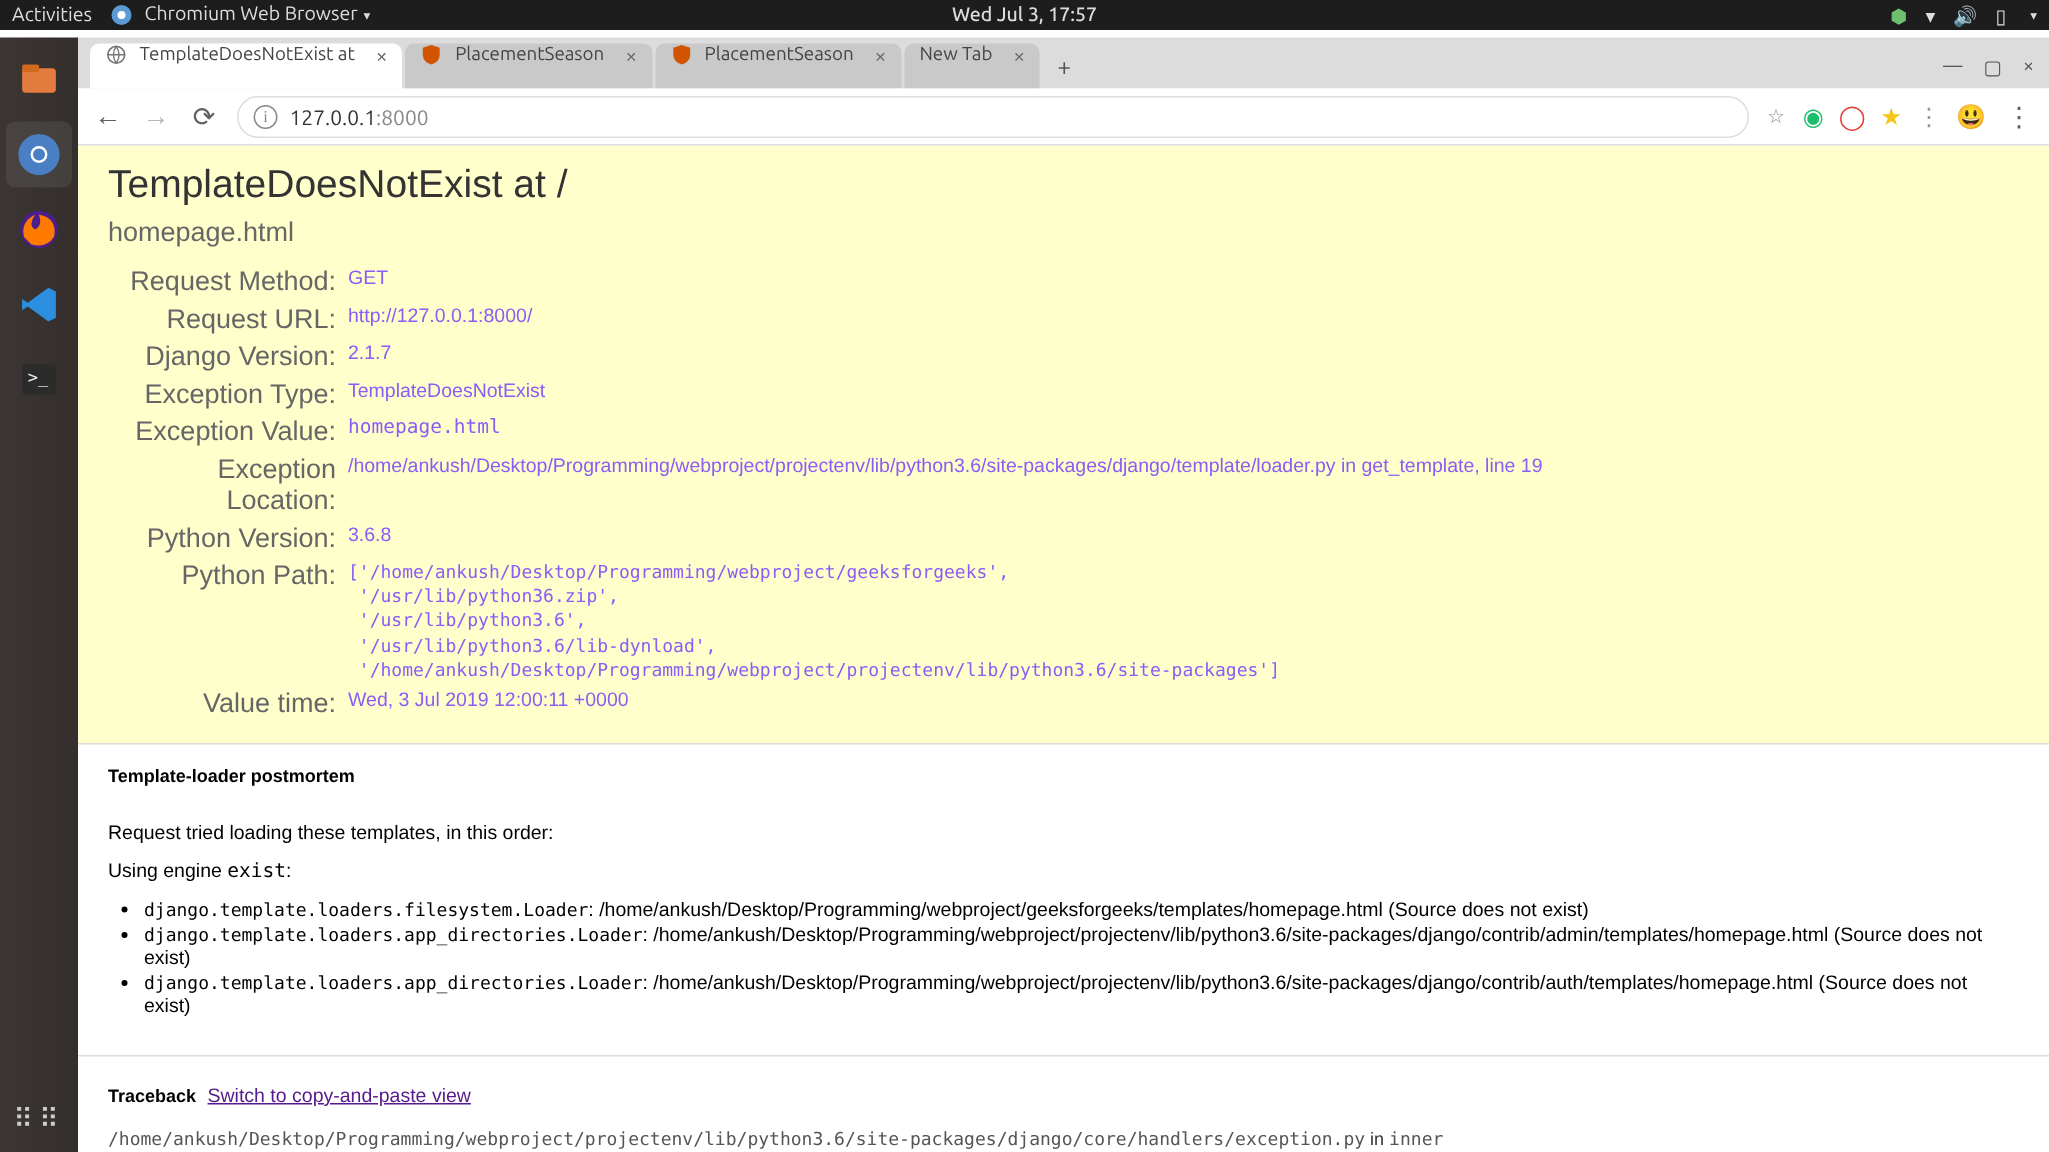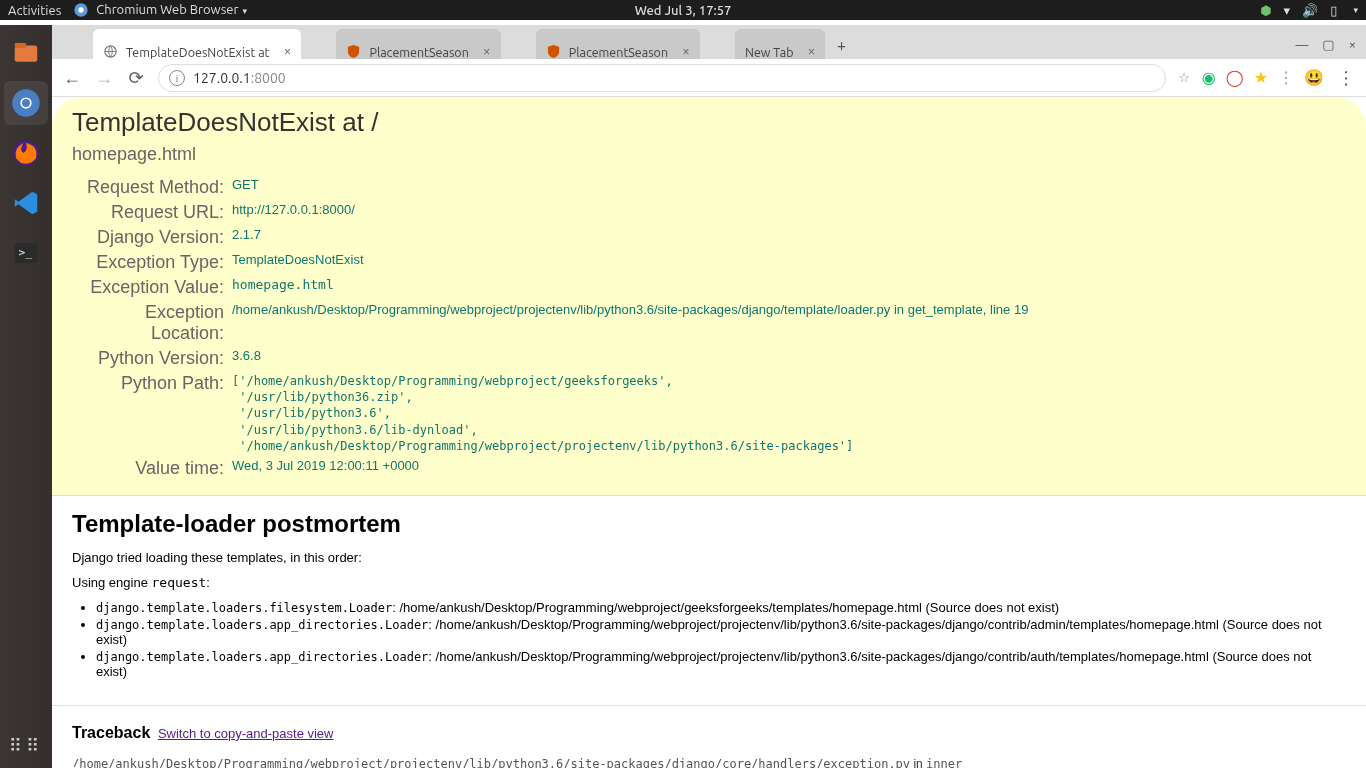--- a/index.html
+++ b/index.html
@@ -11,58 +11,58 @@
 .topbar .chrome-ico{width:16px;height:16px;display:inline-block;vertical-align:middle;margin-right:4px;}
 .tri{font-size:9px;margin-left:4px;}
 .shield{color:#6dc06d;}
 .launcher{position:absolute;left:0;top:25px;width:52px;height:743px;background:linear-gradient(to right,#3b3633,#342f2c);display:flex;flex-direction:column;align-items:center;padding-top:6px;gap:6px;}
 .launcher .tile{width:44px;height:44px;border-radius:6px;display:flex;align-items:center;justify-content:center;font-size:22px;}
 .launcher .sel{background:rgba(255,255,255,0.08);}
 .launcher svg{width:30px;height:30px;}
 .launcher .grid-icon{position:absolute;bottom:12px;left:0;right:0;display:flex;justify-content:center;color:#ccc;font-size:18px;letter-spacing:4px;}
 .browser{position:absolute;left:52px;top:25px;right:0;bottom:0;background:#fff;display:flex;flex-direction:column;}
 .tabstrip{height:34px;background:#dcdcdc;display:flex;align-items:flex-end;padding-left:8px;}
-.tab{height:30px;display:flex;align-items:flex-end;padding:0 10px;font-size:12.5px;color:#444;border-top-left-radius:6px;border-top-right-radius:6px;margin-right:2px;max-width:240px;gap:8px;margin-left:33px;}
+.tab{height:30px;display:flex;align-items:flex-start;padding:0 10px;font-size:12.5px;color:#444;border-top-left-radius:6px;border-top-right-radius:6px;margin-right:2px;max-width:240px;gap:8px;}
 .tab.active{background:#fff;}
 .tab:not(.active){background:#c9c9c9;}
 .tab .close{font-size:14px;color:#666;margin-left:6px;}
 .tab .favicon{width:15px;height:15px;flex-shrink:0;}
 .newtab{width:28px;height:28px;display:flex;align-items:center;justify-content:center;color:#555;font-size:16px;}
 .winctrl{margin-left:auto;margin-right:10px;display:flex;gap:14px;color:#555;font-size:13px;align-items:center;height:30px;}
 .toolbar{height:38px;background:#fff;border-bottom:1px solid #ddd;display:flex;align-items:center;padding:0 10px;gap:12px;}
 .navbtn{color:#606060;font-size:18px;width:20px;text-align:center;}
 .navbtn.dis{color:#b8b8b8;}
 .addr{flex:1;height:28px;border:1px solid #ddd;border-radius:14px;display:flex;align-items:center;padding:0 10px;font-size:14px;color:#333;gap:8px;}
 .addr .info{width:16px;height:16px;border:1px solid #888;border-radius:50%;display:flex;align-items:center;justify-content:center;font-size:11px;color:#888;font-family:serif;}
 .addr .host{color:#333;}
 .addr .path{color:#888;}
 .ext{display:flex;gap:10px;align-items:center;}
 .ext span{font-size:16px;}
-.content{flex:1;overflow:auto;position:relative;border-radius:29px;}
+.content{flex:1;overflow:auto;position:relative;}
 .content::-webkit-scrollbar{width:14px;height:14px;}
 .content::-webkit-scrollbar-track{background:#f0f0f0;}
 .content::-webkit-scrollbar-thumb{background:#b8b8b8;border-radius:2px;}
 .summary{background:#ffc;padding:10px 20px 14px;border-bottom:1px solid #ddd;font-family:sans-serif;}
 .summary h1{font-size:26px;font-weight:400;margin-bottom:6px;color:#333;}
 .summary .sub{font-size:18px;color:#666;margin-bottom:10px;}
 .meta{display:table;border-spacing:0;}
 .meta .row{display:table-row;}
 .meta .row>span:first-child{display:table-cell;text-align:right;padding:2px 8px 2px 0;color:#666;font-size:18px;width:160px;vertical-align:top;}
-.meta .row>span:last-child{display:table-cell;padding:2px 0;font-size:13px;color:#0f766e;margin-top:32px;}
+.meta .row>span:last-child{display:table-cell;padding:2px 0;font-size:13px;color:#8b5cf6;margin-top:32px;}
 .meta .mono{font-family:monospace;font-size:12px;}
 .meta pre{font-family:monospace;font-size:12px;white-space:pre;line-height:1.35;}
 .section{padding:14px 20px;font-family:sans-serif;}
-.section h2{font-size:24px;font-weight:700;margin-bottom:12px;}
+.section h2{font-size:12px;font-weight:700;margin-bottom:23px;}
 .section p{font-size:13px;margin-bottom:10px;}
 .section .engine{font-family:monospace;}
 .loaders{list-style:disc;padding-left:24px;font-size:13px;}
 .loaders li{margin-bottom:2px;}
 .loaders .ld{font-family:monospace;font-size:12px;}
 .tbsec{padding:8px 20px 40px;font-family:sans-serif;}
-.tbsec h2{font-size:16px;font-weight:700;display:inline;}
+.tbsec h2{font-size:12px;font-weight:700;display:inline;}
 .switch{color:#551a8b;text-decoration:underline;font-size:13px;margin-left:4px;}
 .frame{margin-top:14px;}
 .floc{font-family:monospace;font-size:12px;color:#555;}
 .floc .in{font-family:sans-serif;color:#333;}
 .codeline{background:#e8e8e8;padding:6px 10px;margin:8px 0 4px 30px;font-family:monospace;font-size:12px;white-space:pre;position:relative;}
 .codeline .dots{position:absolute;right:8px;top:4px;letter-spacing:2px;color:#888;}
 .localv{margin-left:34px;font-size:12.5px;color:#333;}
 .localv .ar{font-size:10px;margin-right:4px;}
 hr.div{border:none;border-top:1px solid #ddd;margin:10px 0;}
 </style>
@@ -224,22 +224,22 @@
           </div>
         <div class="row">
             <span>Value time:</span>
             <span>Wed, 3 Jul 2019 12:00:11 +0000</span>
           </div>
       </div>
     </div>
 
     <div class="section">
       <h2>Template-loader postmortem</h2>
-      <p>Django tried loading these templates, in this order:</p>
-      <p><span>Using engine </span><span class="engine">request</span>:</p>
+      <p>Request tried loading these templates, in this order:</p>
+      <p><span>Using engine </span><span class="engine">exist</span>:</p>
       <ul class="loaders">
         <li><span class="ld">django.template.loaders.filesystem.Loader</span><span>: /home/ankush/Desktop/Programming/webproject/geeksforgeeks/templates/homepage.html (Source does not exist)</span></li>
         <li><span class="ld">django.template.loaders.app_directories.Loader</span><span>: /home/ankush/Desktop/Programming/webproject/projectenv/lib/python3.6/site-packages/django/contrib/admin/templates/homepage.html (Source does not exist)</span></li>
         <li><span class="ld">django.template.loaders.app_directories.Loader</span><span>: /home/ankush/Desktop/Programming/webproject/projectenv/lib/python3.6/site-packages/django/contrib/auth/templates/homepage.html (Source does not exist)</span></li>
       </ul>
     </div>
     <hr class="div">
 
     <div class="tbsec">
       <h2>Traceback</h2>

